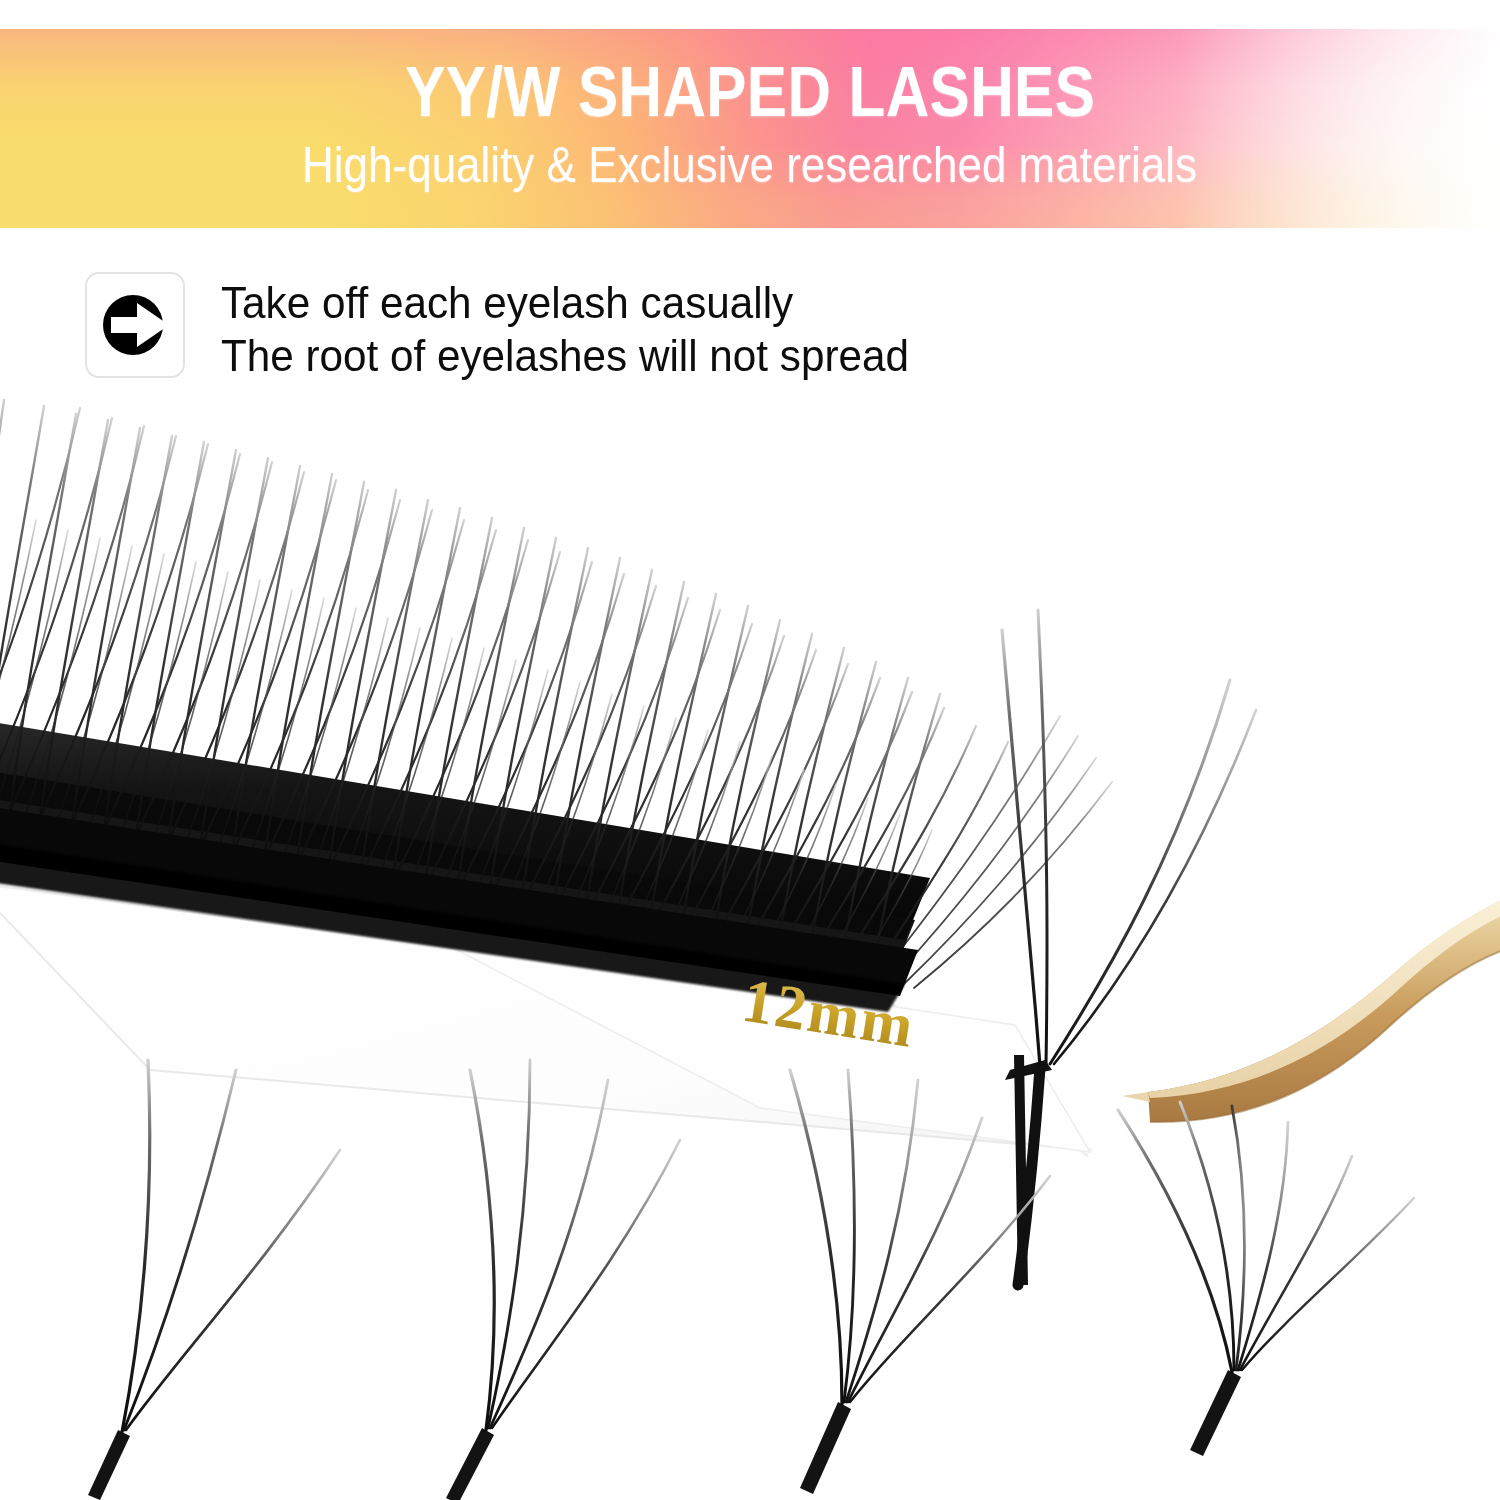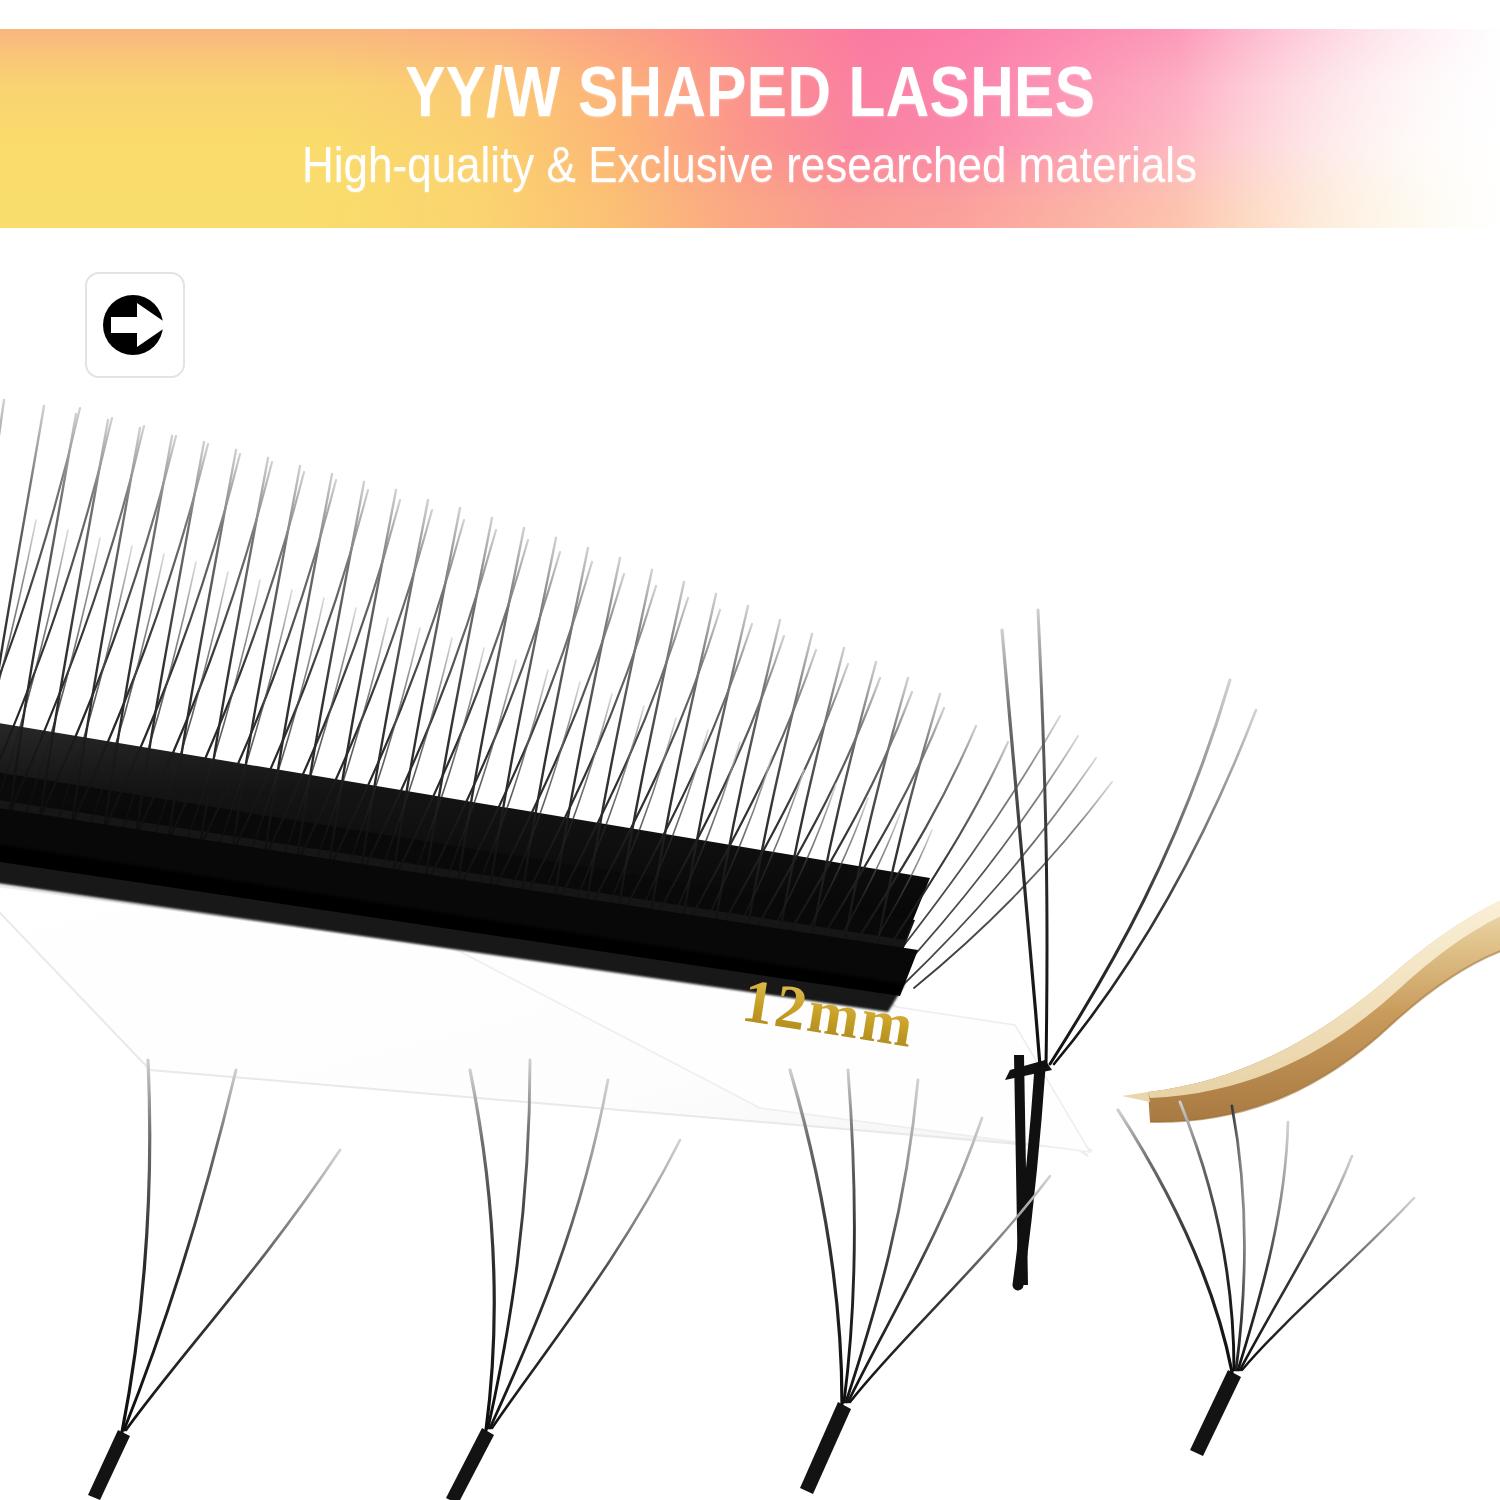--- a/index.html
+++ b/index.html
@@ -160,20 +160,24 @@
     <span>
       <svg width="76" height="76" viewBox="0 0 76 76" aria-hidden="true">
 
         <circle cx="36" cy="38" r="30" fill="#000000"></circle>
 
         <path d="M14 30 L40 30 L40 16 L72 38 L40 60 L40 46 L14 46 Z" fill="#ffffff"></path>
       </svg>
     </span>
   </div>
 
+  <div id="instruction-text">
+    <div class="instr-line">Take off each eyelash casually</div>
+    <div class="instr-line">The root of eyelashes will not spread</div>
+  </div>
 
 </div>
 
 <div id="photo">
   <svg width="1500" height="1120" viewBox="0 0 1500 1120" aria-hidden="true">
 
     <defs>
 
       <linearGradient id="fib" x1="0" y1="1" x2="0" y2="0">
         <stop offset="0%" stop-color="#0d0d0d"></stop>

